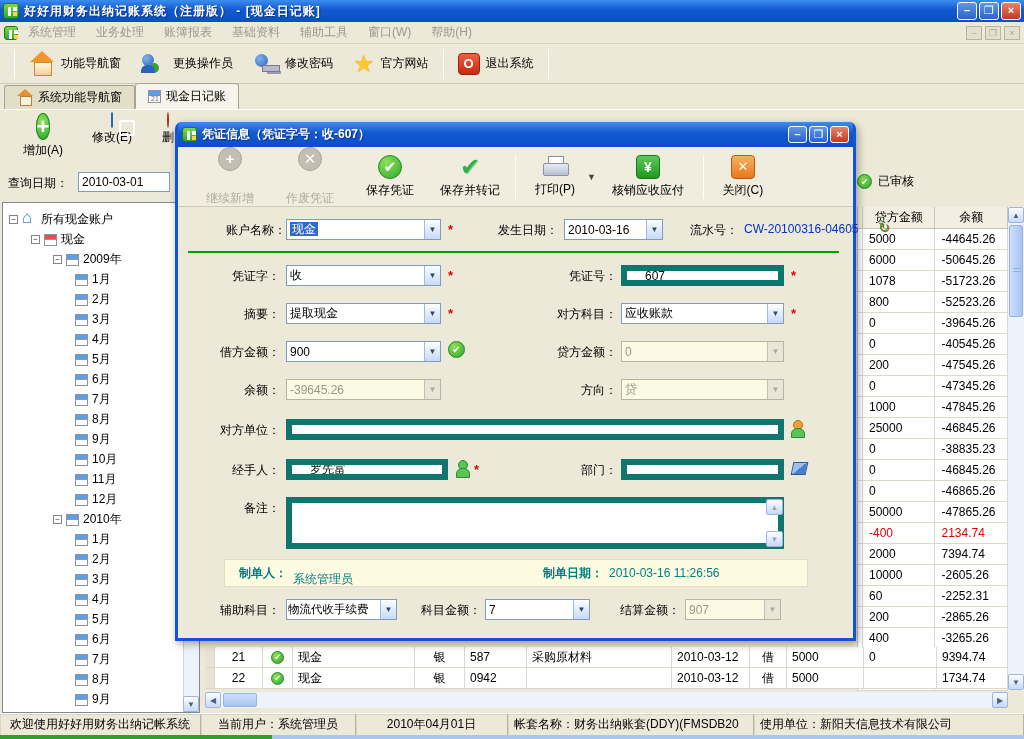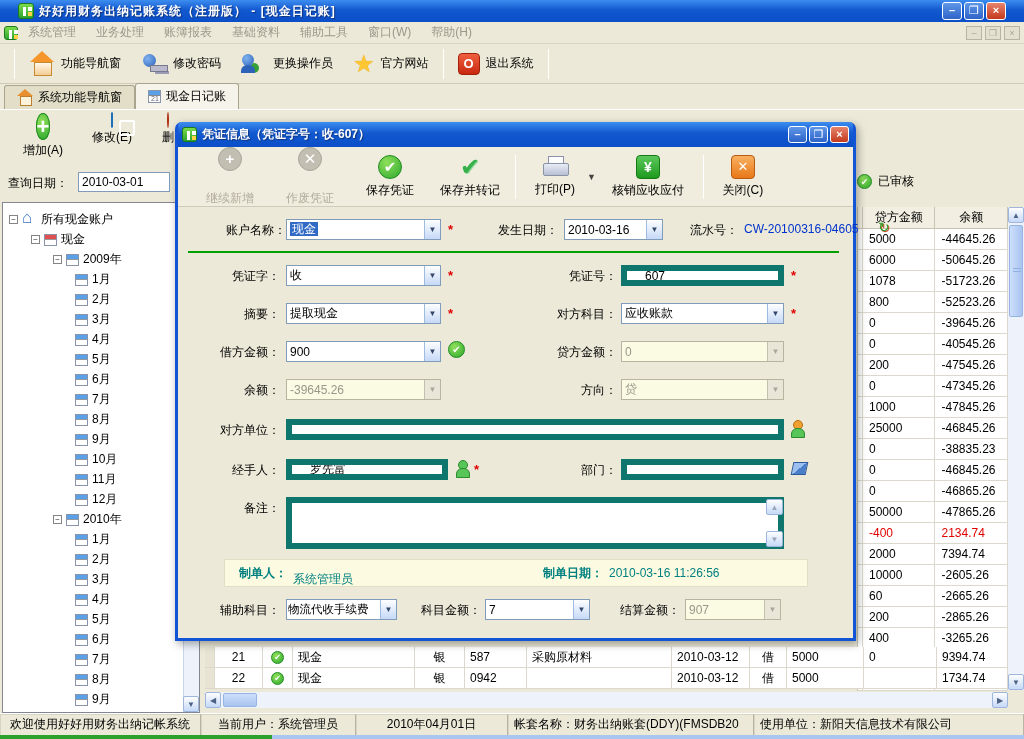--- a/index.html
+++ b/index.html
@@ -1,21 +1,21 @@
 <!DOCTYPE html>
 <html><head>
 <meta charset="utf-8">
 <style>
   * { margin:0; padding:0; box-sizing:border-box; font-family:"Liberation Sans","DejaVu Sans",sans-serif; }
   html,body { width:1024px; height:739px; overflow:hidden; }
   #app { position:relative; width:1024px; height:739px; background:#ECE9D8; font-size:12px; color:#000; }
 
   
   .titlebar { position:absolute; left:0; top:0; width:1024px; height:22px;
-    background:linear-gradient(#3C8DF0,#1258CF 45%,#0A4FC8); display:flex; align-items:center; padding:0 18px; }
+    background:linear-gradient(#3C8DF0,#1258CF 45%,#0A4FC8); display:flex; align-items:center; padding:0 3px; }
   .logo { width:16px; height:16px; background:linear-gradient(#7ADB4C,#2FA52F); border-radius:3px; border:1px solid #1C7A1C; position:relative; flex:none; }
   .logo::before { content:""; position:absolute; left:4px; top:3px; width:3px; height:9px; background:#fff; }
   .logo::after { content:""; position:absolute; left:9px; top:3px; width:4px; height:4px; background:#FFF; box-shadow:0 5px 0 #FFD24A; }
   .titlebar .t-text { color:#fff; font-weight:bold; margin-left:5px; text-shadow:1px 1px 1px #10337A; letter-spacing:1px; white-space:nowrap; }
   .winbtns { margin-left:auto; display:flex; gap:2px; }
   .winbtn { width:20px; height:18px; border-radius:3px; border:1px solid #fff; color:#fff; font-size:11px; line-height:15px; text-align:center;
     background:linear-gradient(#5E97E8,#2E63C8); font-weight:bold; }
   .winbtn.close { background:linear-gradient(#E8836C,#C33A1E); }
 
   
@@ -207,26 +207,26 @@
     </span>
   </div>
 
   <div class="toolbar">
     <span class="tb-sep"></span>
     <span class="tb-btn">
       <span class="ihome"></span>
       <span>功能导航窗</span>
     </span>
     <span class="tb-btn">
+      <span class="iusers"></span>
+      <span>更换操作员</span>
+    </span>
+    <span class="tb-btn">
       <span class="ikey"></span>
       <span>修改密码</span>
-    </span>
-    <span class="tb-btn">
-      <span class="iusers"></span>
-      <span>更换操作员</span>
     </span>
     <span class="tb-btn">
       <span class="istar">★</span>
       <span>官方网站</span>
     </span>
     <span class="tb-sep"></span>
     <span class="tb-btn">
       <span class="iexit">O</span>
       <span>退出系统</span>
     </span>
@@ -542,21 +542,21 @@
 
         <div class="g-row">
           <div class="g-c0"></div>
           <div class="g-c1">10000</div>
           <div class="g-c2">-2605.26</div>
         </div>
 
         <div class="g-row">
           <div class="g-c0"></div>
           <div class="g-c1">60</div>
-          <div class="g-c2">-2665.26</div>
+          <div class="g-c2">-2252.31</div>
         </div>
 
         <div class="g-row">
           <div class="g-c0"></div>
           <div class="g-c1">200</div>
           <div class="g-c2">-2865.26</div>
         </div>
 
         <div class="g-row">
           <div class="g-c0"></div>

